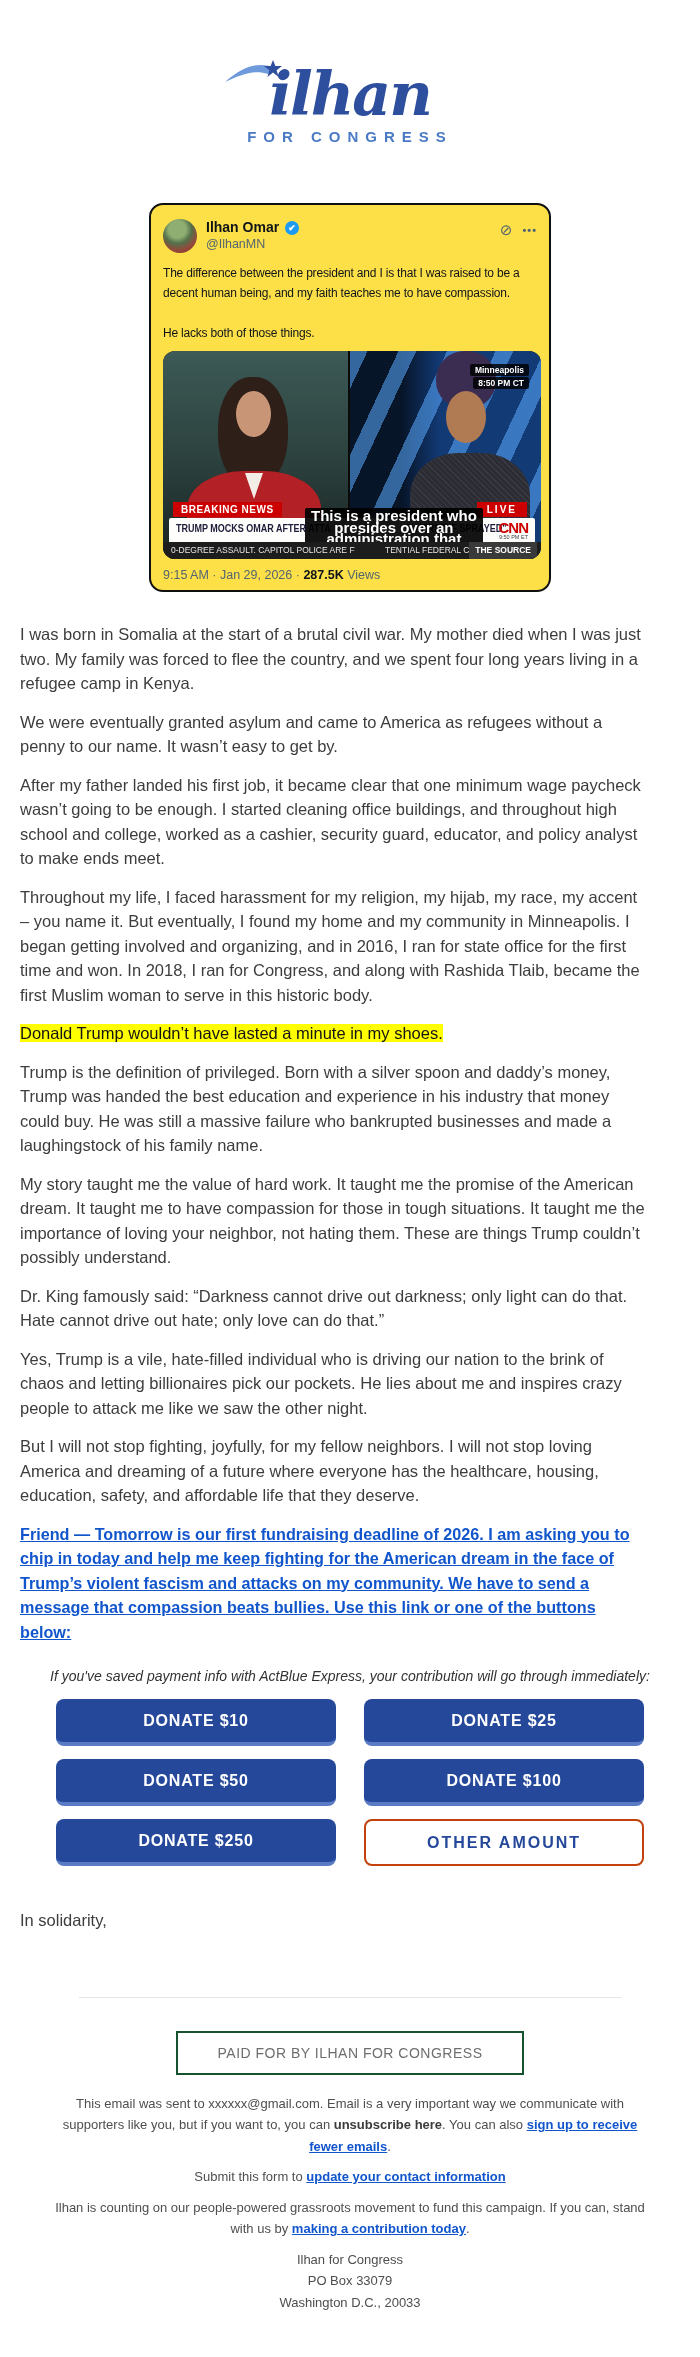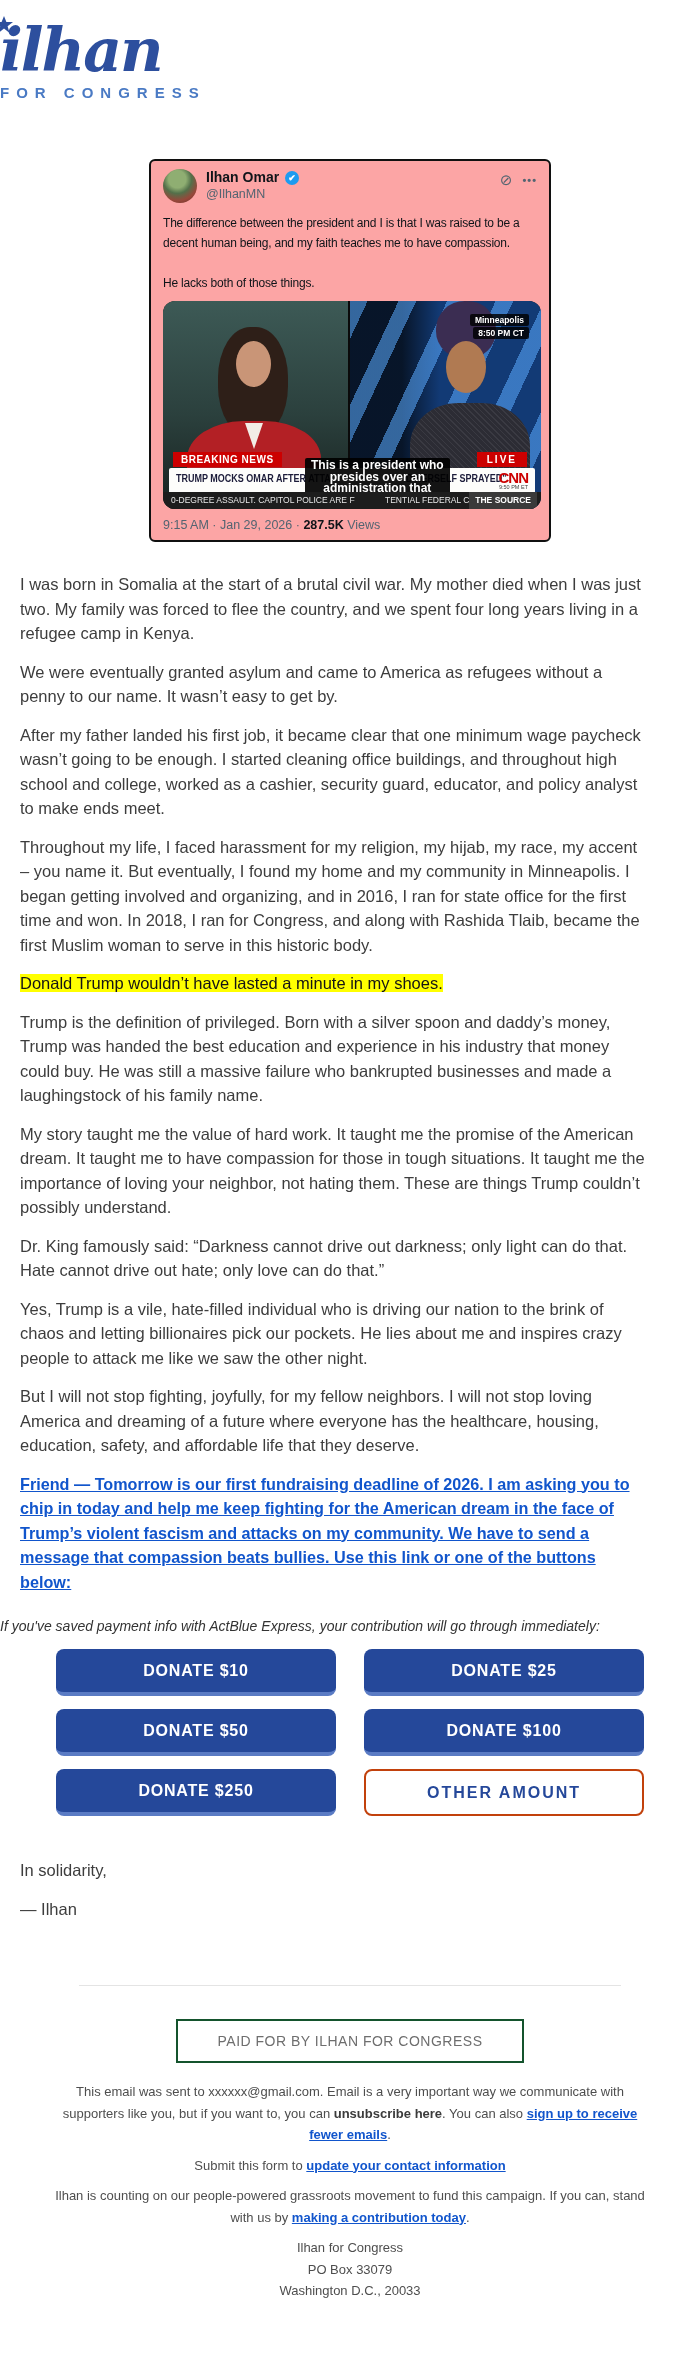--- a/index.html
+++ b/index.html
@@ -1,29 +1,29 @@
 <!DOCTYPE html>
 <html><head>
 <meta charset="utf-8">
 <style>
   html,body{margin:0;padding:0;background:#fff;}
   body{font-family:"Liberation Sans", sans-serif; -webkit-font-smoothing:antialiased;}
   .page{width:700px;margin:0 auto;background:#fff;overflow:hidden;}
 
   
-  .logo{padding-top:20px;text-align:left;}
+  .logo{padding-top:64px;text-align:center;}
   .logo-mark{position:relative;display:inline-block;}
   .wordmark{font-family:"DejaVu Serif", serif;font-style:italic;font-weight:bold;
             font-size:60px;color:#2d4f9e;letter-spacing:-2px;line-height:1;}
   .logo-mark svg{position:absolute;left:-46px;top:-8px;}
   .tagline{margin-top:4px;font-size:15px;font-weight:bold;letter-spacing:7px;color:#4a7ac4;}
 
   
-  .tweet{width:402px;margin:58px auto 0;border:2px solid #101010;border-radius:6px;
-         padding:8px 12px 8px;box-sizing:border-box;background:#fca5a5;}
+  .tweet{width:402px;margin:58px auto 0;border:2px solid #101010;border-radius:14px;
+         padding:14px 12px 8px;box-sizing:border-box;background:#fde047;}
   .t-head{display:flex;align-items:flex-start;}
   .avatar{width:34px;height:34px;border-radius:50%;flex:0 0 34px;
           background:radial-gradient(circle at 42% 30%, #8fae72 0 28%, #53704a 46%, #97473a 70%, #5c2a22 100%);}
   .t-id{margin-left:9px;flex:1;}
   .t-name-row{font-size:14px;font-weight:bold;color:#0f1419;line-height:17px;}
   .badge{display:inline-block;width:14px;height:14px;border-radius:50%;background:#1d9bf0;
          color:#fff;font-size:9px;line-height:14px;text-align:center;vertical-align:1px;margin-left:2px;}
   .t-handle{font-size:12.5px;color:#536471;line-height:16px;}
   .t-icons{color:#536471;font-size:14px;display:flex;gap:10px;align-items:center;padding-top:2px;}
   .t-icons .grok{font-size:15px;}
@@ -58,37 +58,37 @@
   .v-live{position:absolute;right:14px;top:151px;background:#cc0000;color:#fff;font-weight:bold;
           font-size:10px;padding:2px 10px;letter-spacing:2px;}
   .v-chyron{position:absolute;left:6px;right:6px;top:167px;height:24px;background:#fdfdfb;border-radius:2px 2px 0 0;}
   .ch-l,.ch-r{position:absolute;top:5px;font-weight:bold;font-size:10px;color:#1c1c3a;
               transform:scaleX(.9);transform-origin:left;white-space:nowrap;}
   .ch-l{left:7px;}
   .ch-r{left:237px;}
   .cnn{position:absolute;right:7px;top:1px;font-weight:bold;font-size:15px;color:#cc0000;letter-spacing:-1px;}
   .cnn-t{position:absolute;right:7px;top:16px;font-size:5.5px;color:#444;}
   .v-caption{position:absolute;left:142px;top:157px;background:rgba(0,0,0,.92);color:#fff;
-             font-size:12px;font-weight:bold;text-align:center;line-height:11.5px;padding:2px 6px;border-radius:2px;}
+             font-size:15px;font-weight:bold;text-align:center;line-height:11.5px;padding:2px 6px;border-radius:2px;}
   .v-caption4{position:absolute;left:166px;top:193px;background:rgba(0,0,0,.92);color:#fff;
               font-size:9.5px;font-weight:bold;padding:1px 6px;border-radius:2px;}
   .v-ticker{position:absolute;left:0;right:0;bottom:0;height:17px;background:#1d1d1d;color:#e8e8e8;
             font-size:8.5px;line-height:17px;white-space:nowrap;}
   .v-ticker .tl{position:absolute;left:8px;}
   .tick-r{position:absolute;left:222px;}
   .tick-src{position:absolute;right:4px;background:#3a3a3a;padding:0 6px;font-weight:bold;color:#fff;}
 
   
   .letter{padding:30px 12px 0 20px;}
   .letter p{margin:0 0 14px;font-size:16.5px;line-height:24.5px;color:#3d3d3d;white-space:pre-line;width:668px;}
   .letter p.hl{white-space:normal;}
   .letter p.hl span{background:#ffff00;font-weight:normal;color:#141414;}
   .letter p.cta{font-weight:bold;font-size:16.2px;color:#1155cc;text-decoration:underline;cursor:pointer;}
 
-  .ab-note{margin:24px 0 15px;font-style:italic;font-size:14px;color:#333;}
+  .ab-note{margin:24px 0 15px;text-align:center;font-style:italic;font-size:14px;color:#333;}
   .btn-grid{display:grid;grid-template-columns:1fr 1fr;gap:13px 28px;width:588px;margin:0 auto;}
   .btn{height:47px;background:#25489a;border:0;border-bottom:4px solid #5a7bc4;border-radius:8px;
        color:#fff;font-weight:bold;font-size:16px;letter-spacing:.8px;display:flex;align-items:center;
        justify-content:center;cursor:pointer;font-family:"Liberation Sans", sans-serif;}
   .btn.outline{background:#fff;border:2px solid #c2410c;color:#25489a;height:47px;letter-spacing:2px;}
 
   .signoff{padding-top:42px;}
 
   .divider{border:0;border-top:1px solid #e4e4e4;width:542px;margin:64px auto 0;}
   .paid-box{margin:33px auto 0;width:max-content;border:2px solid #14532d;padding:12px 40px;
@@ -220,21 +220,20 @@
     <button class="btn">DONATE $10</button>
     <button class="btn">DONATE $25</button>
     <button class="btn">DONATE $50</button>
     <button class="btn">DONATE $100</button>
     <button class="btn">DONATE $250</button>
     <button class="btn outline">OTHER AMOUNT</button>
   </div>
 
   <div class="letter signoff">
     <p>In solidarity,</p>
-    <p>— Ilhan</p>
   </div>
 
   <hr class="divider">
 
   <div class="paid-box">PAID FOR BY ILHAN FOR CONGRESS</div>
   <div class="fine"><span>This email was sent to xxxxxx@gmail.com. Email is a very important way we communicate with supporters like you, but if you want to, you can </span><span class="b">unsubscribe here</span><span>. You can also </span><span class="link">sign up to receive fewer emails</span><span>.</span></div>
   <div class="fine"><span>Submit this form to </span><span class="link">update your contact information</span></div>
   <div class="fine"><span>Ilhan is counting on our people-powered grassroots movement to fund this campaign. If you can, stand with us by </span><span class="link">making a contribution today</span><span>.</span></div>
   <div class="fine addr">
     <div>Ilhan for Congress</div>

